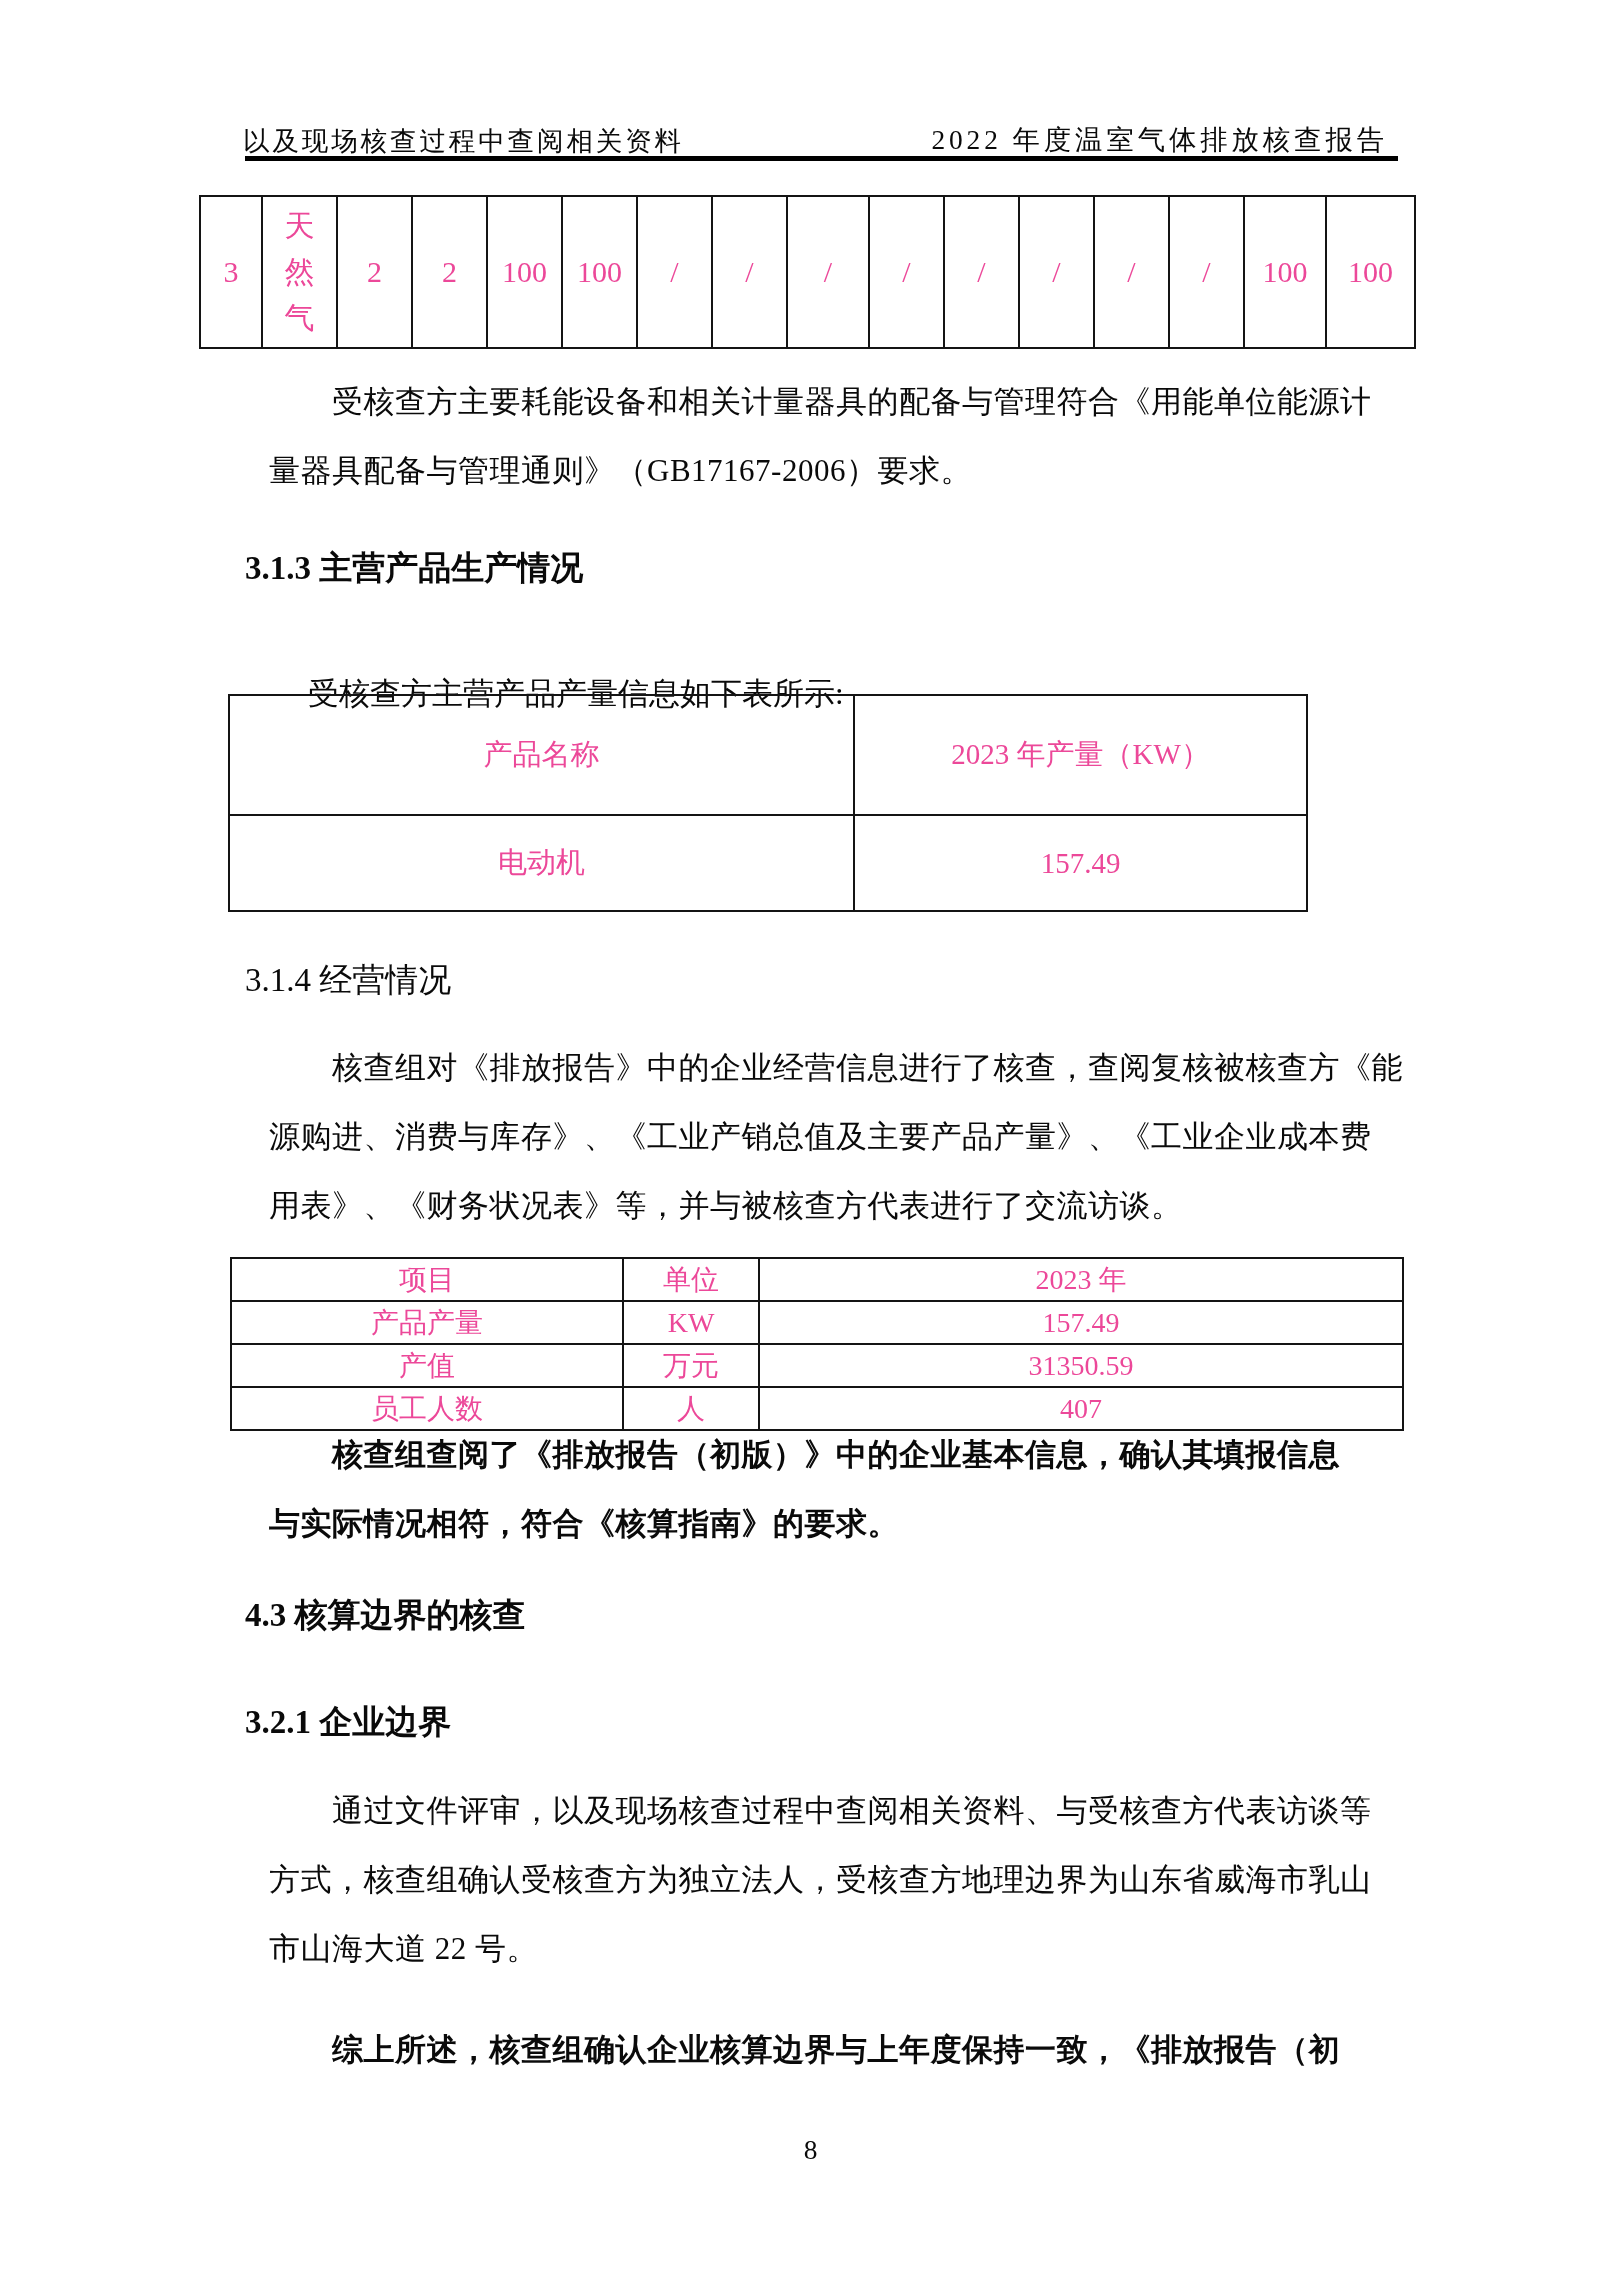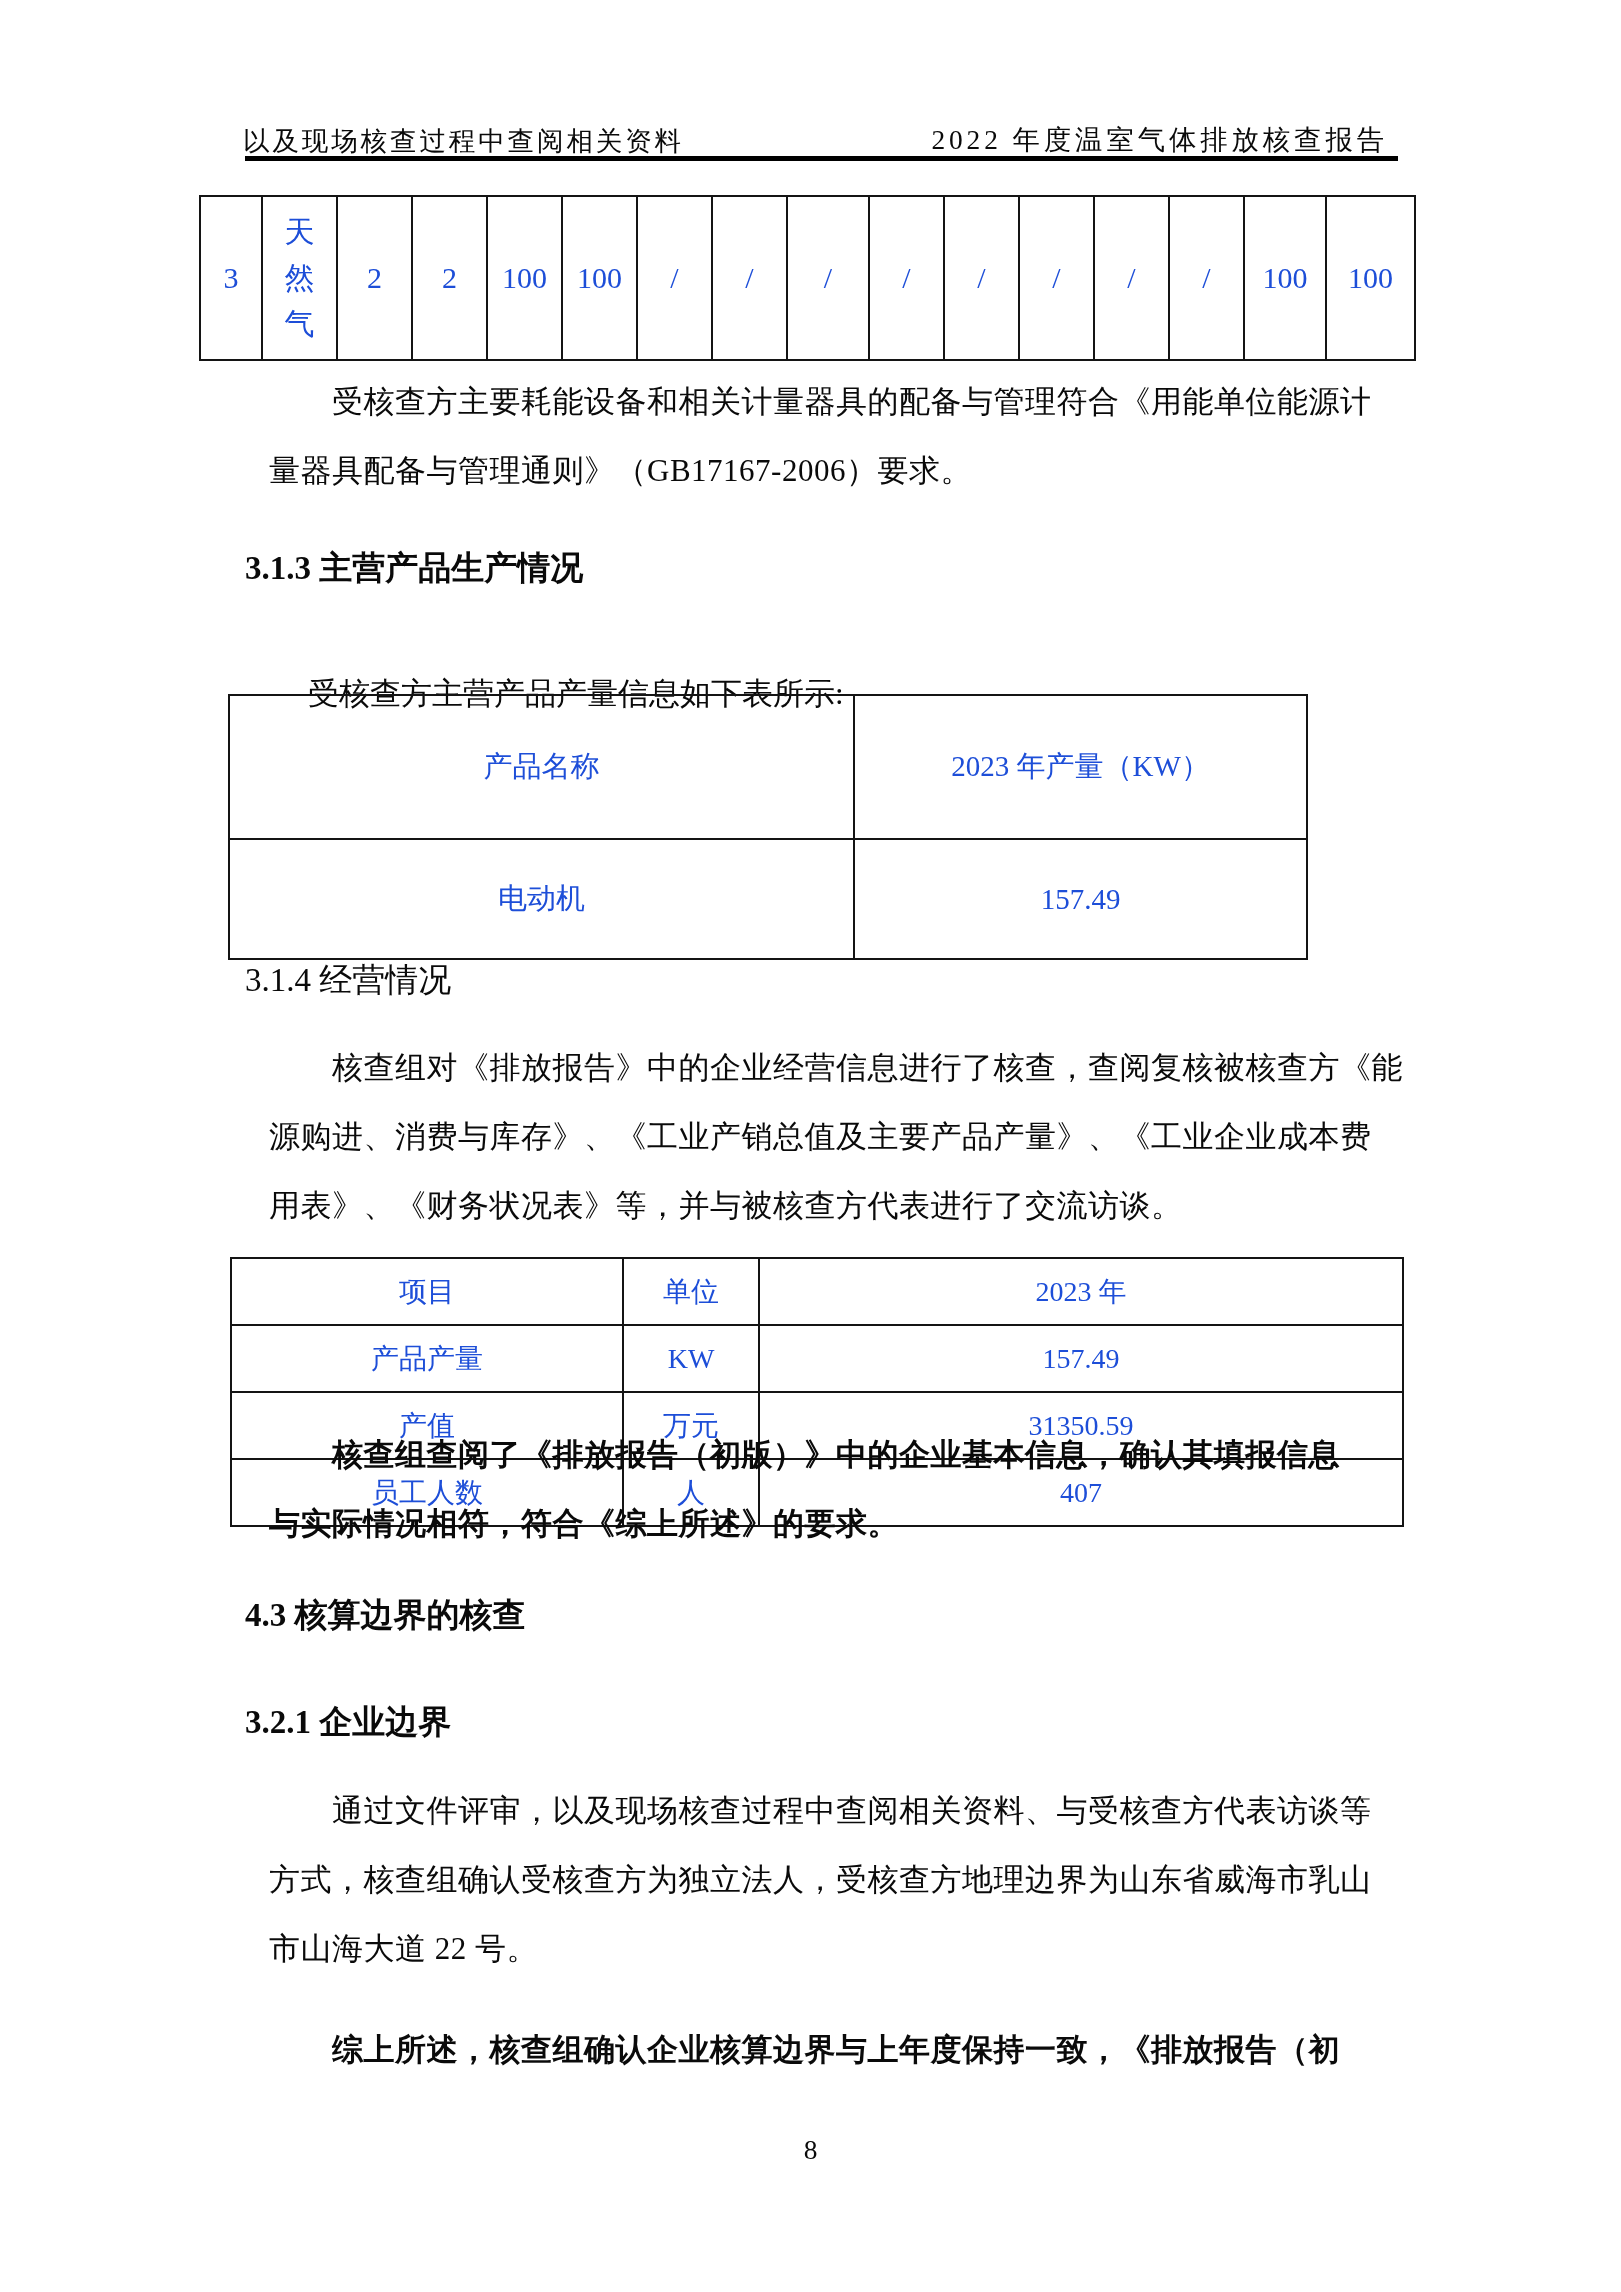--- a/index.html
+++ b/index.html
@@ -15,21 +15,21 @@
   .abs{position:absolute;}
 
   
   .hdr-left{left:243px;top:123px;font-size:26.5px;letter-spacing:2.9px;white-space:nowrap;}
   .hdr-right{top:122px;right:233px;font-size:27.4px;letter-spacing:3.9px;white-space:nowrap;font-weight:500;}
   .hdr-rule{left:245px;top:156px;width:1153px;height:4.9px;background:#000;}
 
   
   table{border-collapse:collapse;table-layout:fixed;}
   .tbl td{border:2px solid #141414;text-align:center;vertical-align:middle;
-          font-size:29px;color:#1d4ed8;padding:12px;}
+          font-size:29px;color:#ec4899;padding:0;}
   .frag{left:199px;top:195px;}
   .frag td{font-size:30px;}
   .vert{display:inline-block;width:1.08em;word-break:break-all;line-height:46px;}
 
   
   .para{left:245px;width:1141px;font-size:31px;line-height:69px;letter-spacing:0.5px;}
   .para .ln{height:69px;white-space:nowrap;margin-left:24px;}
   .indent{padding-left:63px;}
   .bold{font-weight:700;}
 
@@ -157,21 +157,21 @@
     <tr>
       <td>员工人数</td>
       <td>人</td>
       <td>407</td>
     </tr>
   </tbody>
     </table>
 
   <div class="abs para bold" style="top:1420px">
     <div class="ln indent">核查组查阅了《排放报告（初版）》中的企业基本信息，确认其填报信息</div>
-    <div class="ln">与实际情况相符，符合《综上所述》的要求。</div>
+    <div class="ln">与实际情况相符，符合《核算指南》的要求。</div>
   </div>
 
   <div class="abs heading" style="top:1596px">4.3 核算边界的核查</div>
   <div class="abs heading" style="top:1703px">3.2.1 企业边界</div>
 
   <div class="abs para" style="top:1776px">
     <div class="ln indent">通过文件评审，以及现场核查过程中查阅相关资料、与受核查方代表访谈等</div>
     <div class="ln">方式，核查组确认受核查方为独立法人，受核查方地理边界为山东省威海市乳山</div>
     <div class="ln">市山海大道 22 号。</div>
   </div>

